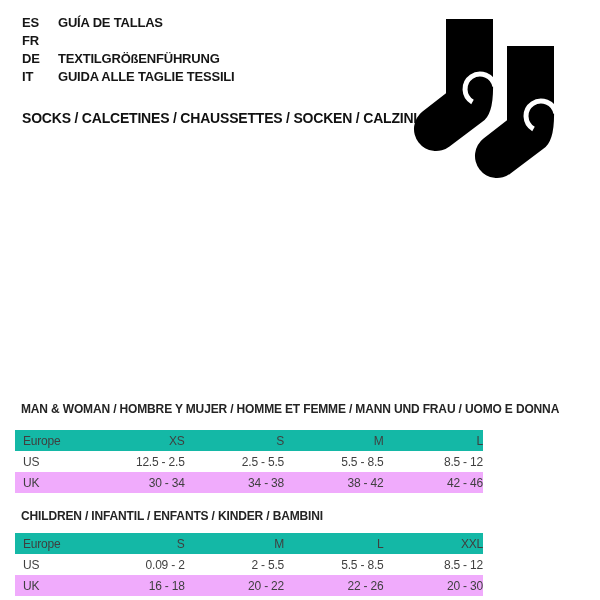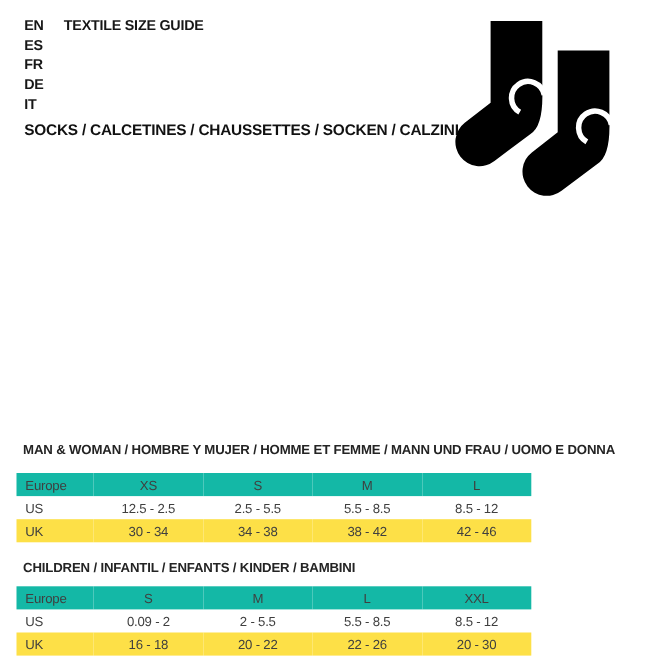--- a/index.html
+++ b/index.html
@@ -40,46 +40,45 @@
     line-height: 14px; margin: 0 0 14px 6px; white-space: nowrap;
   }
   #tbl-children .tbl-title { margin-bottom: 10px; }
   table {
     width: 100%; border-collapse: collapse; table-layout: fixed;
     font-size: 12px; letter-spacing: -0.2px; color: #3f3f3f;
   }
   col.c-region { width: 15%; }
   col.c-size   { width: 21.25%; }
   th, td {
-    height: 21px; padding: 0; font-weight: 400; text-align: center;
+    height: 21px; padding: 0; font-weight: 400; text-align: right;
     vertical-align: middle;
   }
   th:first-child, td:first-child { text-align: left; padding-left: 8px; }
   thead tr { background: #14b8a6; }
-  tbody tr:nth-child(2) { background: #fde047; }
+  tbody tr:nth-child(2) { background: #f0abfc; }
 </style>
 </head>
 <body>
 
 <div class="lang-list">
   <div class="lang-row">
-    <span class="lang-code">EN</span>
-    <span class="lang-label">TEXTILE SIZE GUIDE</span>
-  </div>
-  <div class="lang-row">
     <span class="lang-code">ES</span>
+    <span class="lang-label">GUÍA DE TALLAS</span>
   </div>
   <div class="lang-row">
     <span class="lang-code">FR</span>
   </div>
   <div class="lang-row">
     <span class="lang-code">DE</span>
+    <span class="lang-label">TEXTILGRÖßENFÜHRUNG</span>
   </div>
   <div class="lang-row">
     <span class="lang-code">IT</span>
+    <span class="lang-label">GUIDA ALLE TAGLIE TESSILI</span>
   </div>
 </div>
 
 <div class="category-line">SOCKS / CALCETINES / CHAUSSETTES / SOCKEN / CALZINI</div>
 
 <div class="socks-wrap">
   <svg width="150" height="160" viewBox="0 0 150 160" xmlns="http://www.w3.org/2000/svg">
 
     <g>
       <path fill="#000000" d="M38,0 H85 V64 Q86,96 74,103 L41.5,127.4 A22,22 0 0 1 14.5,92.6 L38,74.3 Z"></path>

